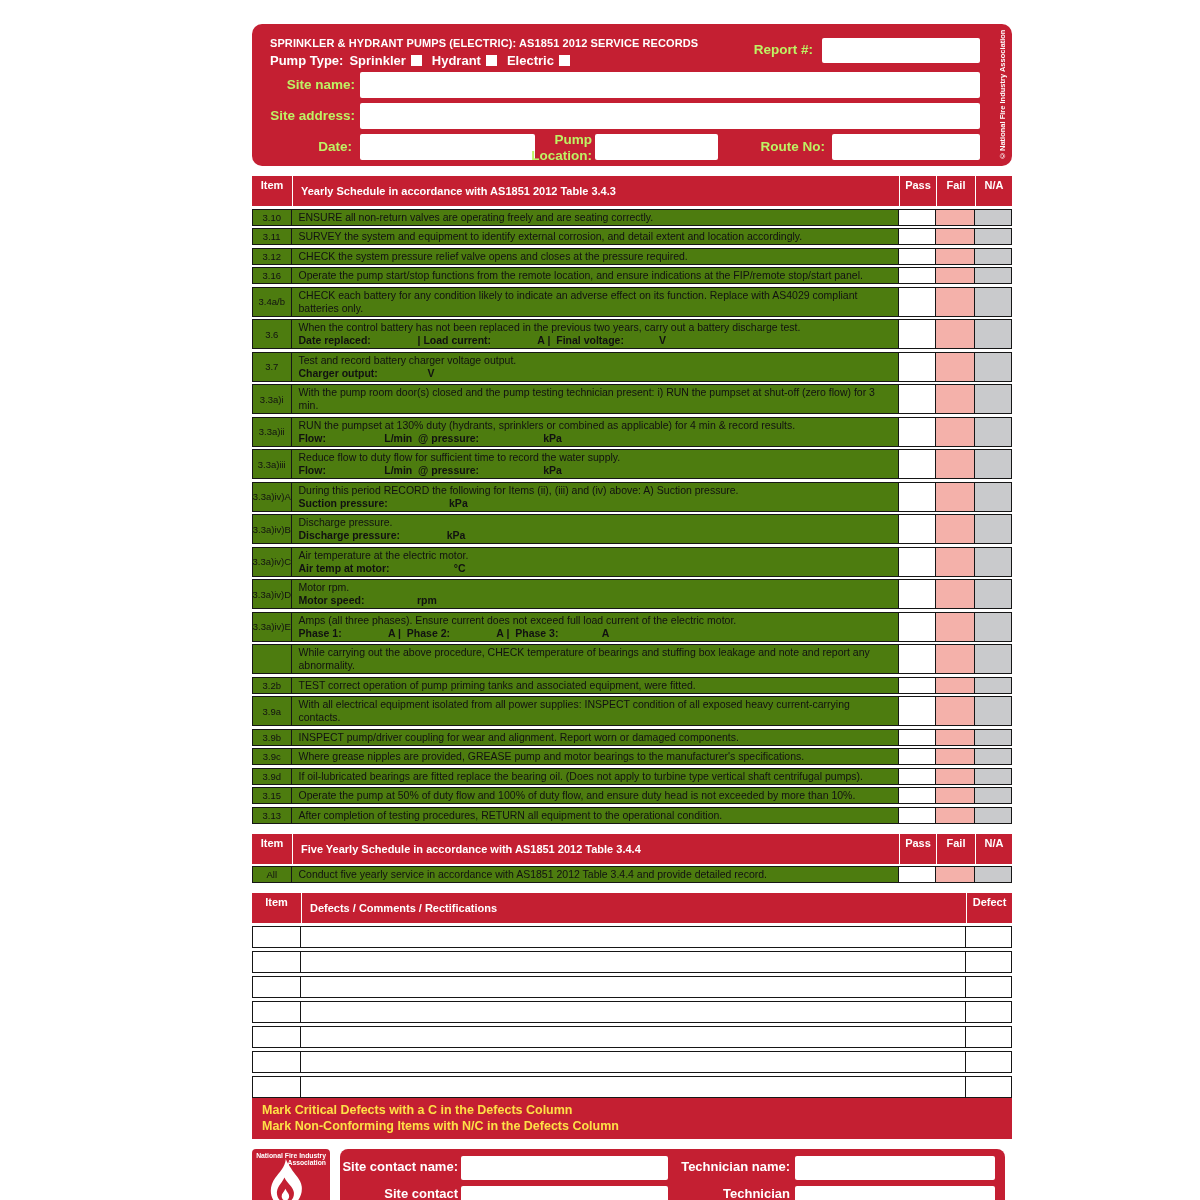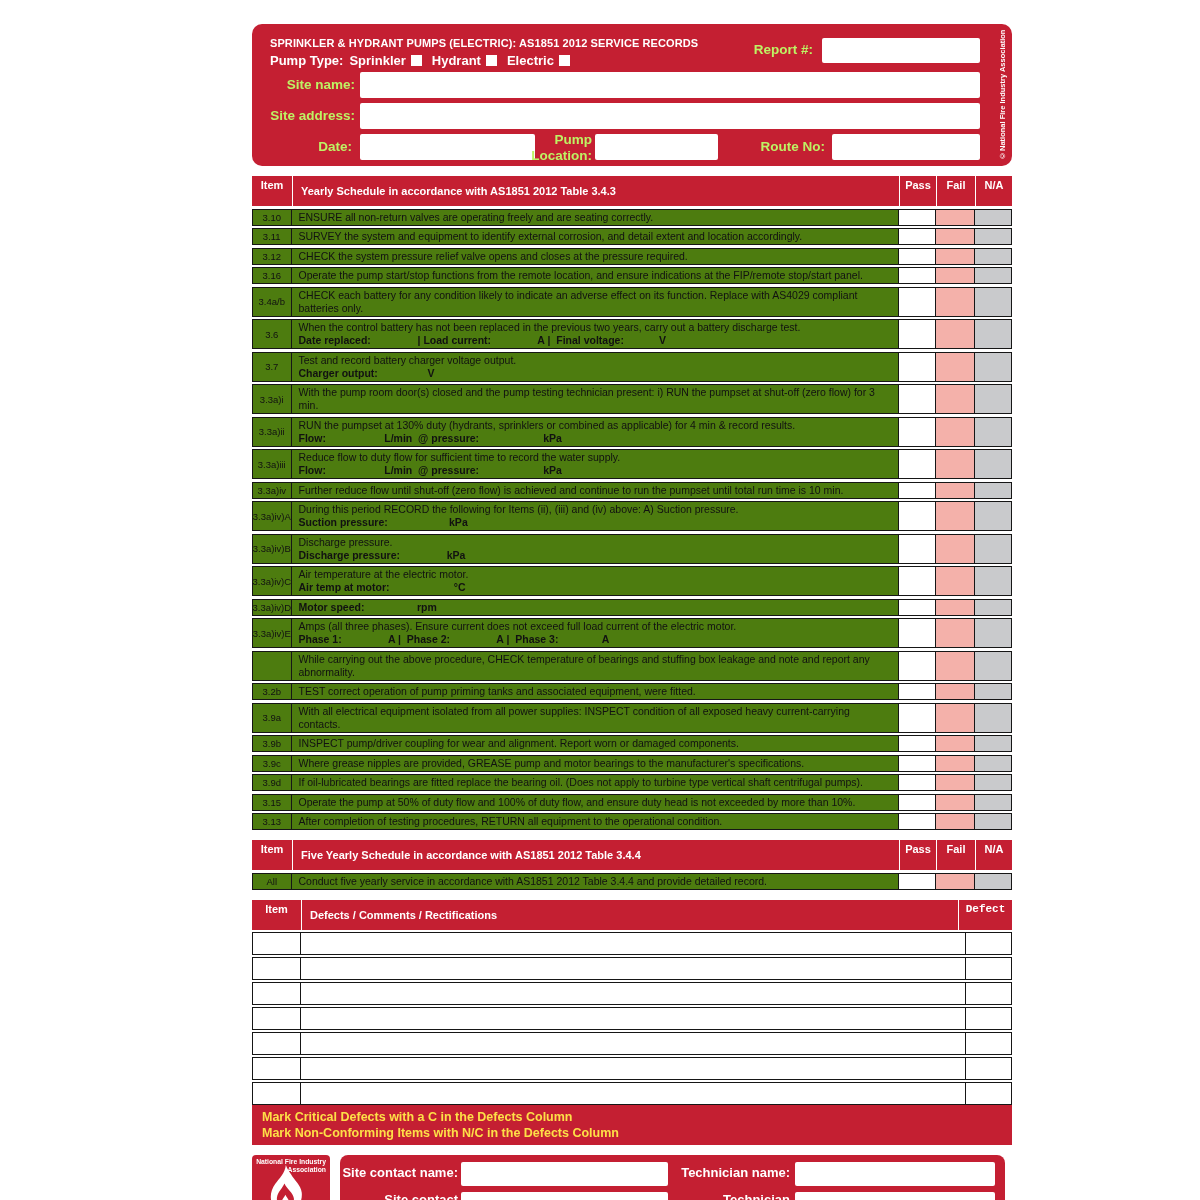--- a/index.html
+++ b/index.html
@@ -57,21 +57,21 @@
           font-size:9.5px;text-align:center;padding:0 1px;}
   .c-desc{flex:1;padding:1px 7px;font-size:10.5px;line-height:13px;display:flex;flex-direction:column;justify-content:center;}
   .c-desc .fields{font-weight:bold;white-space:pre;}
   .c-pass{width:37px;border-left:1.5px solid var(--line);background:#fff;}
   .c-fail{width:39px;border-left:1.5px solid var(--line);background:var(--pink);}
   .c-na{width:37px;border-left:1.5px solid var(--line);background:var(--gray);}
 
   
   .dhead .h-item{width:49px;}
   .dhead .h-desc{border-left:1.5px solid #fff;}
-  .dhead .h-def{width:54px;text-align:center;padding:3px 0;border-left:1.5px solid #fff;font-family:Liberation Mono, monospace;}
+  .dhead .h-def{width:46px;text-align:center;padding:3px 0;border-left:1.5px solid #fff;}
   .drow{display:flex;border:1.5px solid var(--line);margin-top:2.5px;min-height:22.5px;background:#fff;}
   .d-item{width:47.5px;border-right:1.5px solid var(--line);}
   .d-desc{flex:1;}
   .d-def{width:46px;border-left:1.5px solid var(--line);}
 
   
   .notes-band{background:var(--red);color:#fde047;font-weight:bold;font-size:12.5px;
               padding:4px 10px;line-height:1.3;}
 
   
@@ -221,29 +221,20 @@
           <div class="c-item">3.3a)iii</div>
           <div class="c-desc">
             <div class="dtext">Reduce flow to duty flow for sufficient time to record the water supply.</div>
             <div class="fields">Flow:                    L/min  @ pressure:                      kPa</div>
           </div>
           <div class="c-pass"></div>
           <div class="c-fail"></div>
           <div class="c-na"></div>
         </div>
         <div class="trow">
-          <div class="c-item">3.3a)iv</div>
-          <div class="c-desc">
-            <div class="dtext">Further reduce flow until shut-off (zero flow) is achieved and continue to run the pumpset until total run time is 10 min.</div>
-          </div>
-          <div class="c-pass"></div>
-          <div class="c-fail"></div>
-          <div class="c-na"></div>
-        </div>
-        <div class="trow">
           <div class="c-item">3.3a)iv)A</div>
           <div class="c-desc">
             <div class="dtext">During this period RECORD the following for Items (ii), (iii) and (iv) above: A) Suction pressure.</div>
             <div class="fields">Suction pressure:                     kPa</div>
           </div>
           <div class="c-pass"></div>
           <div class="c-fail"></div>
           <div class="c-na"></div>
         </div>
         <div class="trow">
@@ -262,20 +253,21 @@
             <div class="dtext">Air temperature at the electric motor.</div>
             <div class="fields">Air temp at motor:                      °C</div>
           </div>
           <div class="c-pass"></div>
           <div class="c-fail"></div>
           <div class="c-na"></div>
         </div>
         <div class="trow">
           <div class="c-item">3.3a)iv)D</div>
           <div class="c-desc">
+            <div class="dtext">Motor rpm.</div>
             <div class="fields">Motor speed:                  rpm</div>
           </div>
           <div class="c-pass"></div>
           <div class="c-fail"></div>
           <div class="c-na"></div>
         </div>
         <div class="trow">
           <div class="c-item">3.3a)iv)E</div>
           <div class="c-desc">
             <div class="dtext">Amps (all three phases). Ensure current does not exceed full load current of the electric motor.</div>

